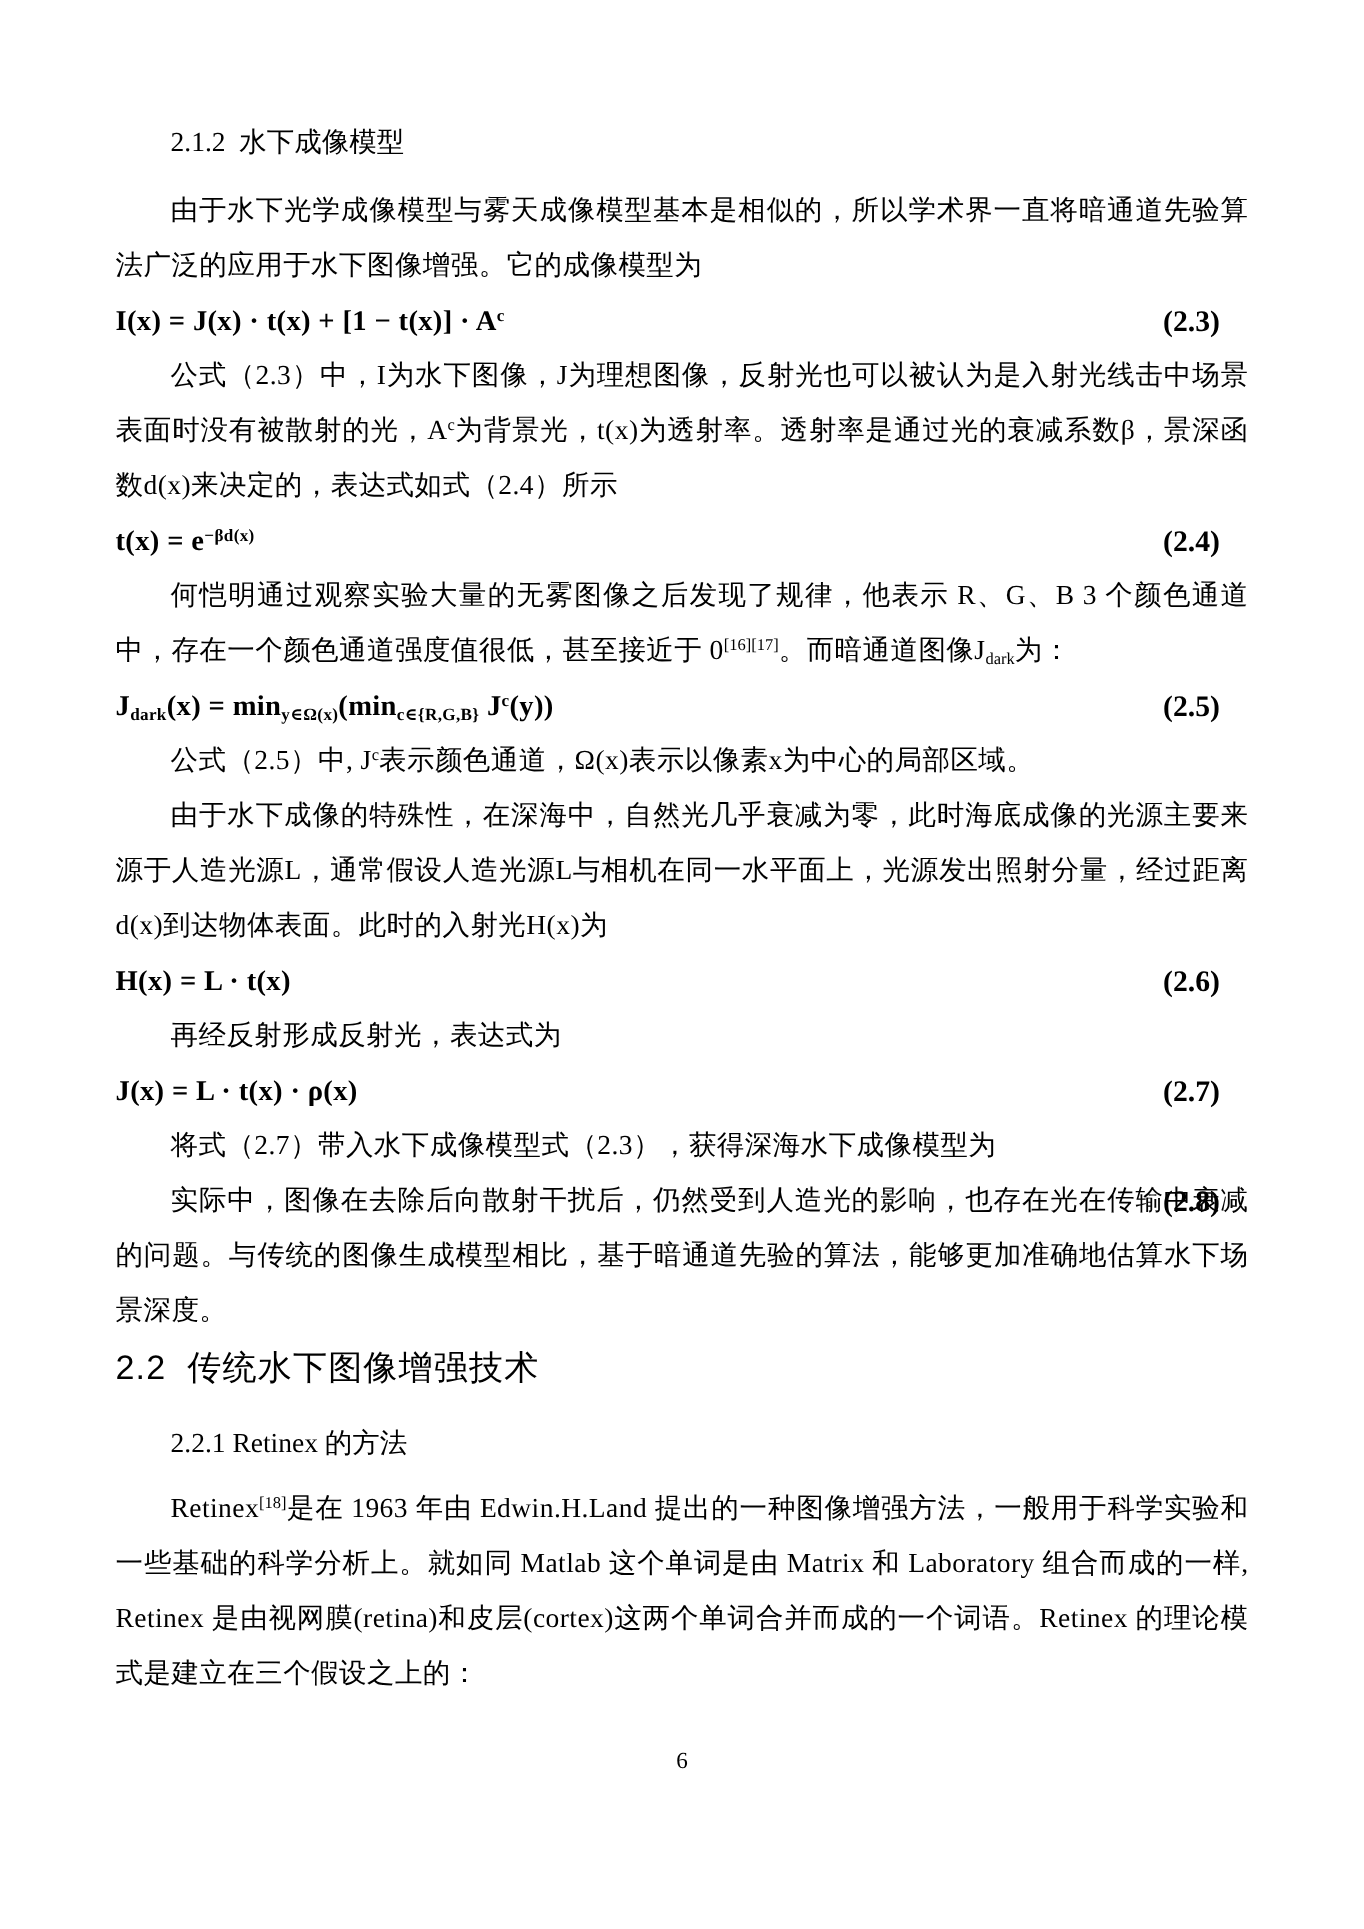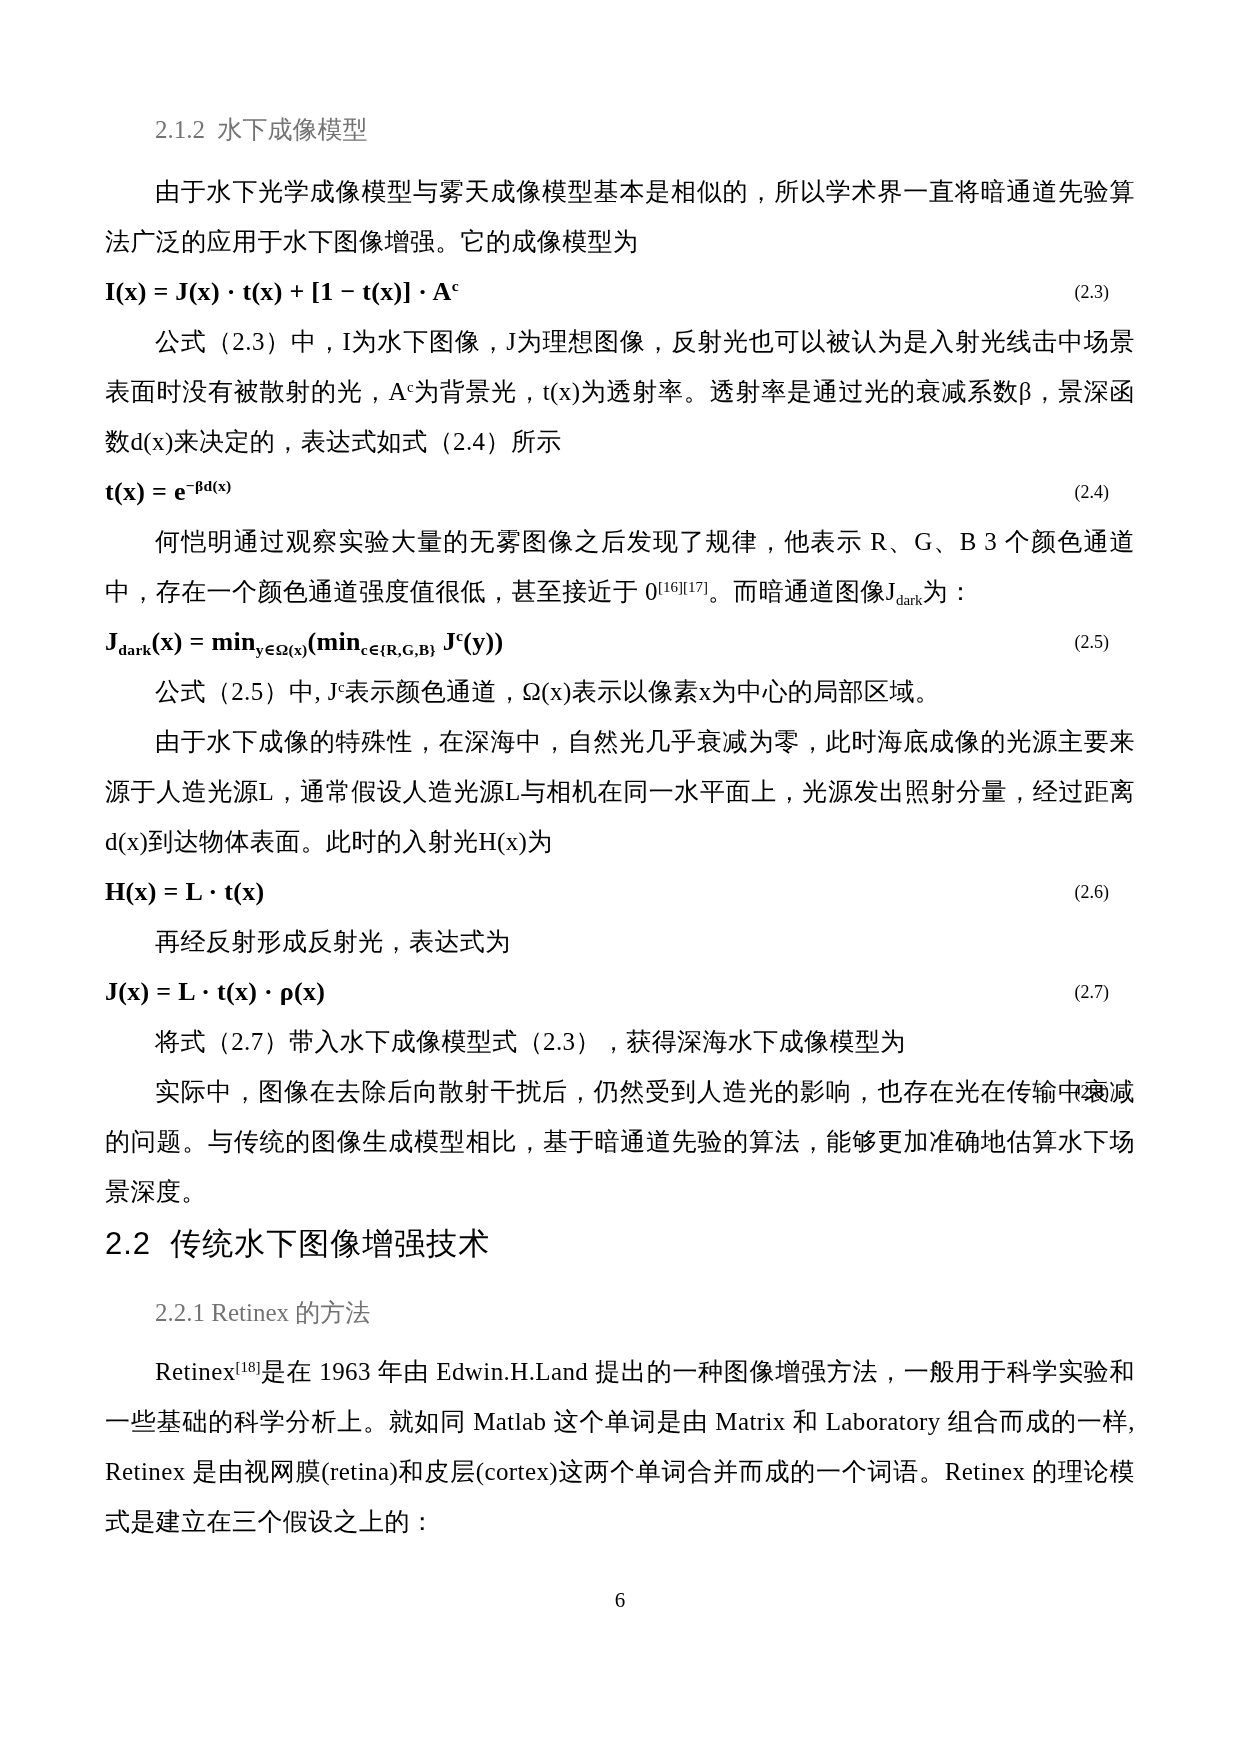--- a/index.html
+++ b/index.html
@@ -13,21 +13,21 @@
     padding:103px 105px 0 105px;
     font-family:"Liberation Serif","DejaVu Serif",serif;
     font-size:25px;
     overflow:hidden;
   }
   .h-sub {
     margin:0 0 10px 0;
     line-height:54px;
     font-size:25px;
     font-weight:normal;
-    color:#737373;
+    color:#000000;
     text-indent:2em;
     white-space:pre;
   }
   p.body {
     margin:0;
     line-height:50px;
     text-align:justify;
     text-indent:2em;
     letter-spacing:0.4px;
   }
@@ -49,22 +49,22 @@
     text-align:left;
     font-weight:bold;
     font-size:26px;
     letter-spacing:0.3px;
   }
   .eq sup { font-size:0.60em; vertical-align:0.55em; line-height:0; }
   .eq sub { font-size:0.60em; vertical-align:-0.30em; line-height:0; }
   .eq .eq-num {
     position:absolute;
     right:26px; top:0;
-    font-weight:normal;
-    font-size:18px;
+    font-weight:bold;
+    font-size:27px;
     letter-spacing:0;
   }
   .sec-heading {
     margin:4px 0 0 0;
     line-height:46px;
     font-family:"Liberation Sans","DejaVu Sans",sans-serif;
     font-weight:normal;
     font-size:31px;
     letter-spacing:1px;
     white-space:pre;

